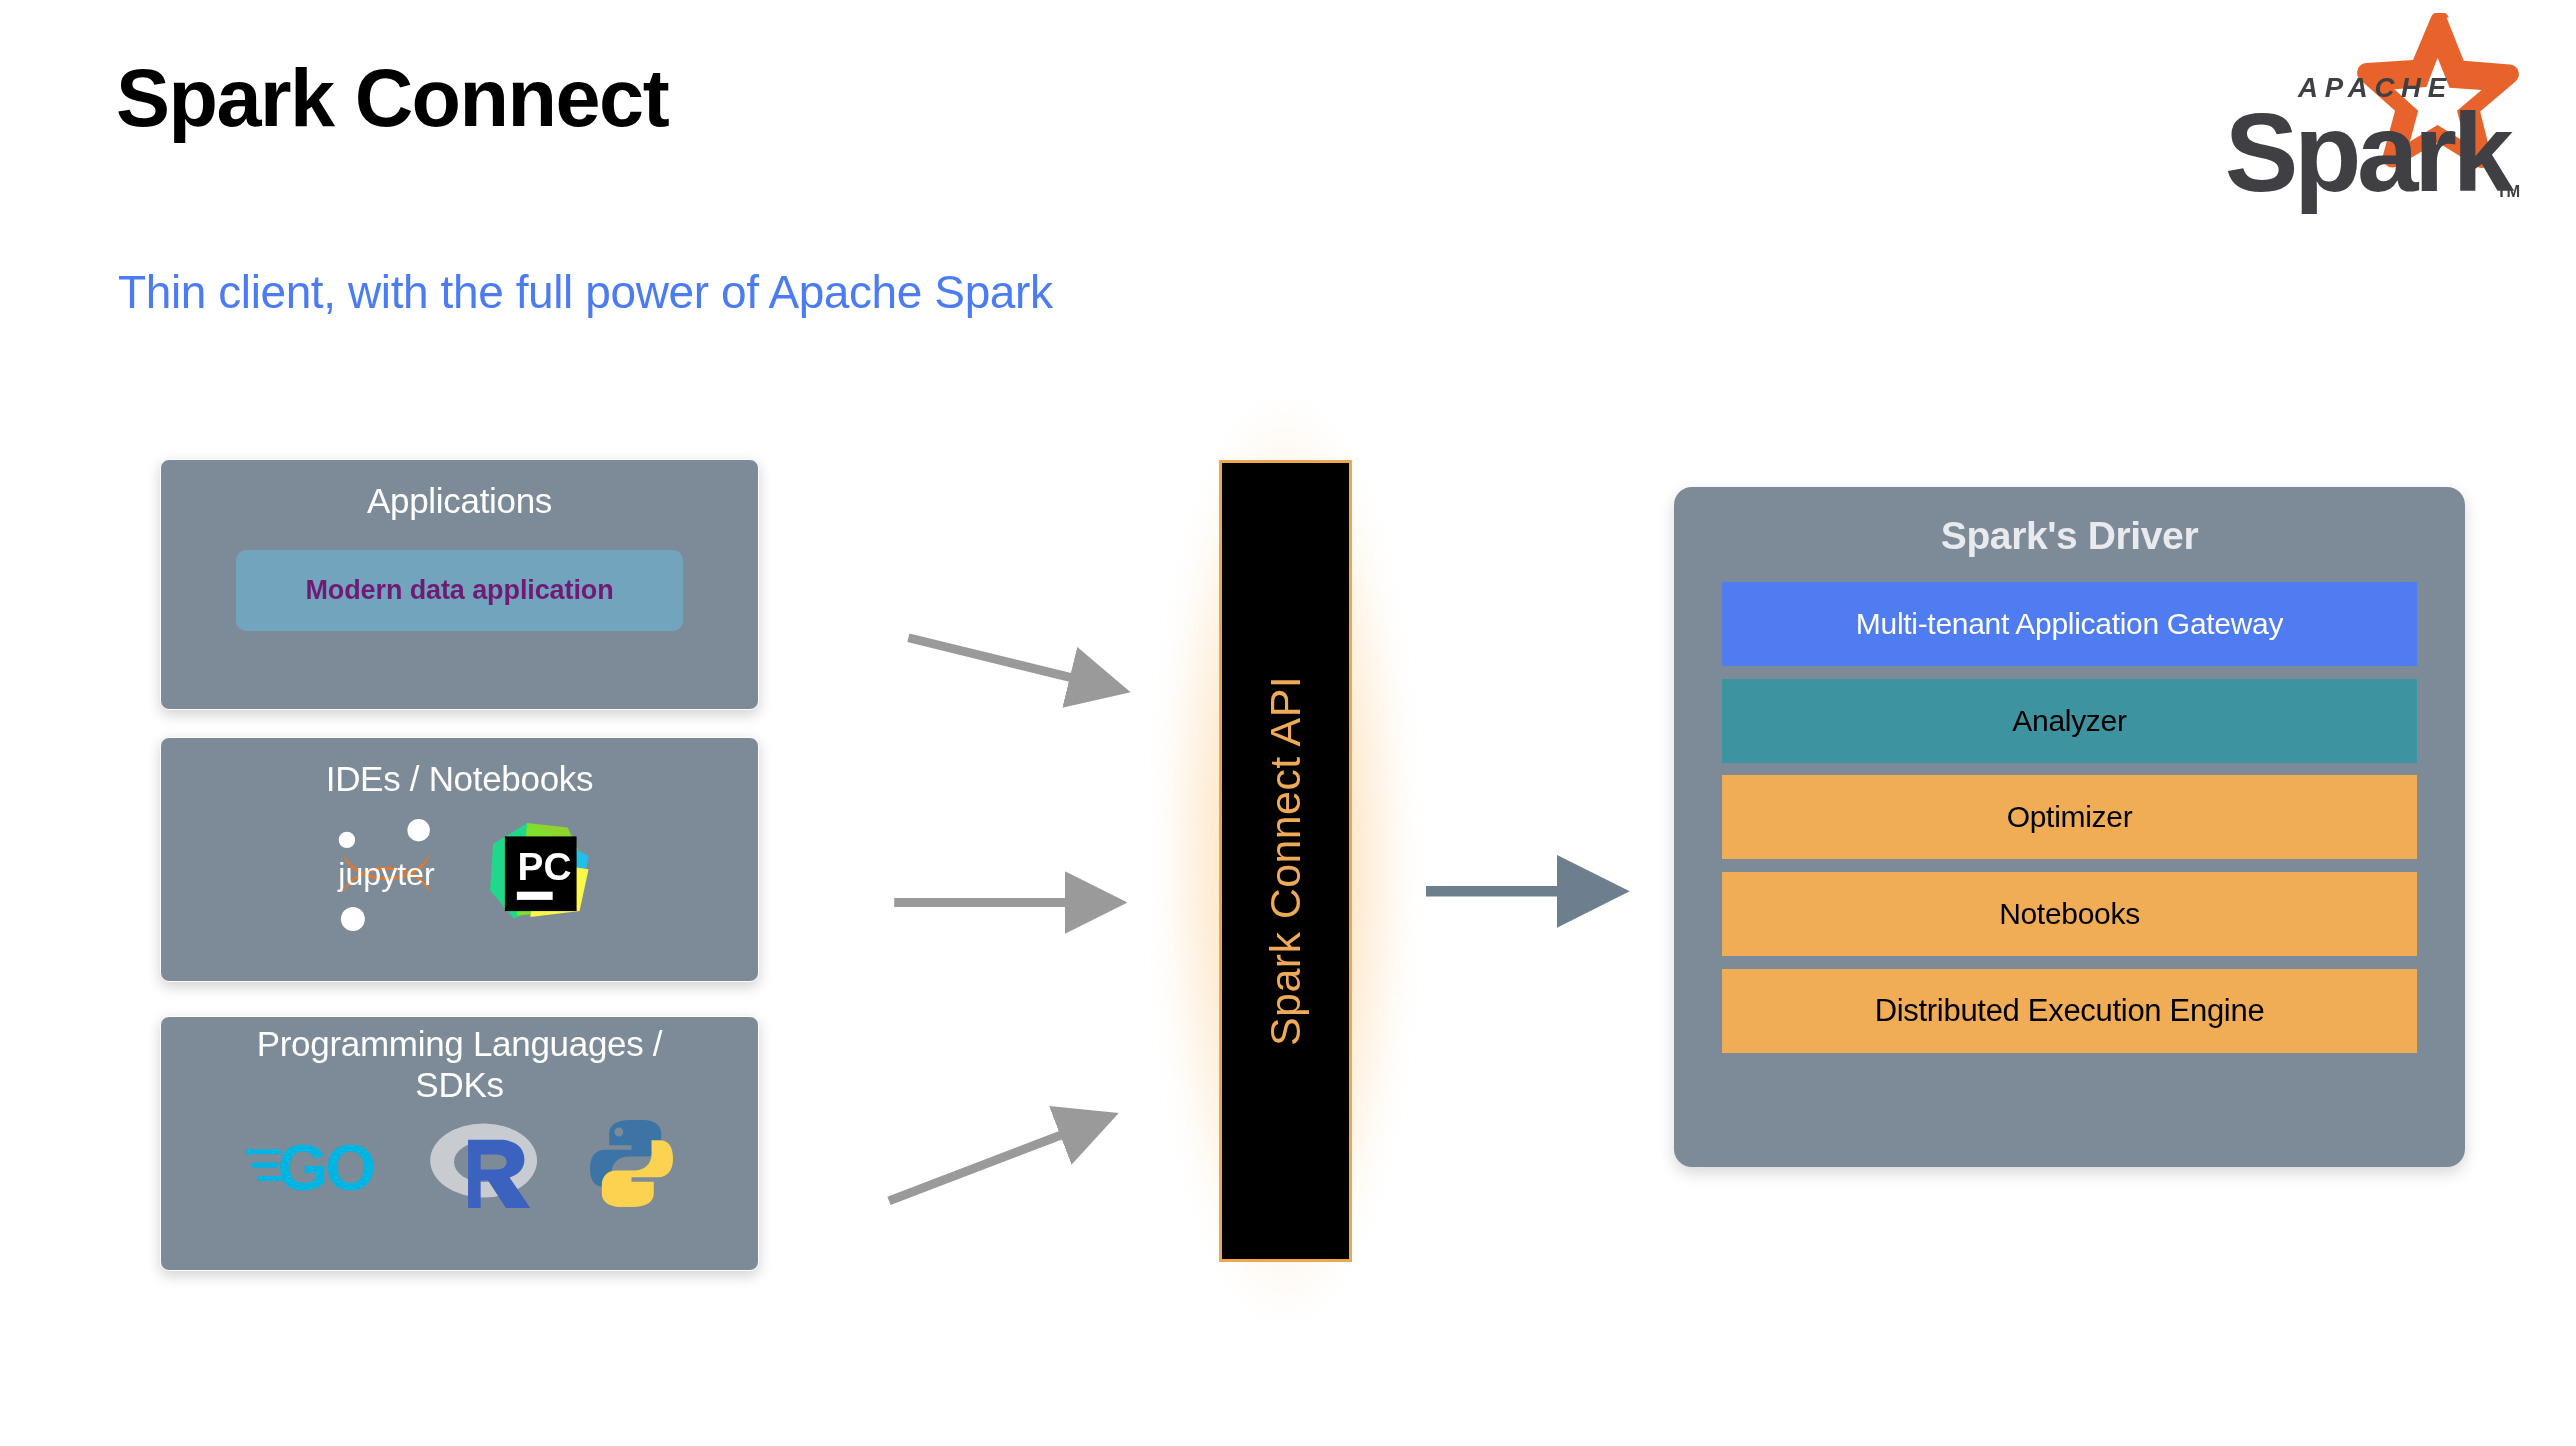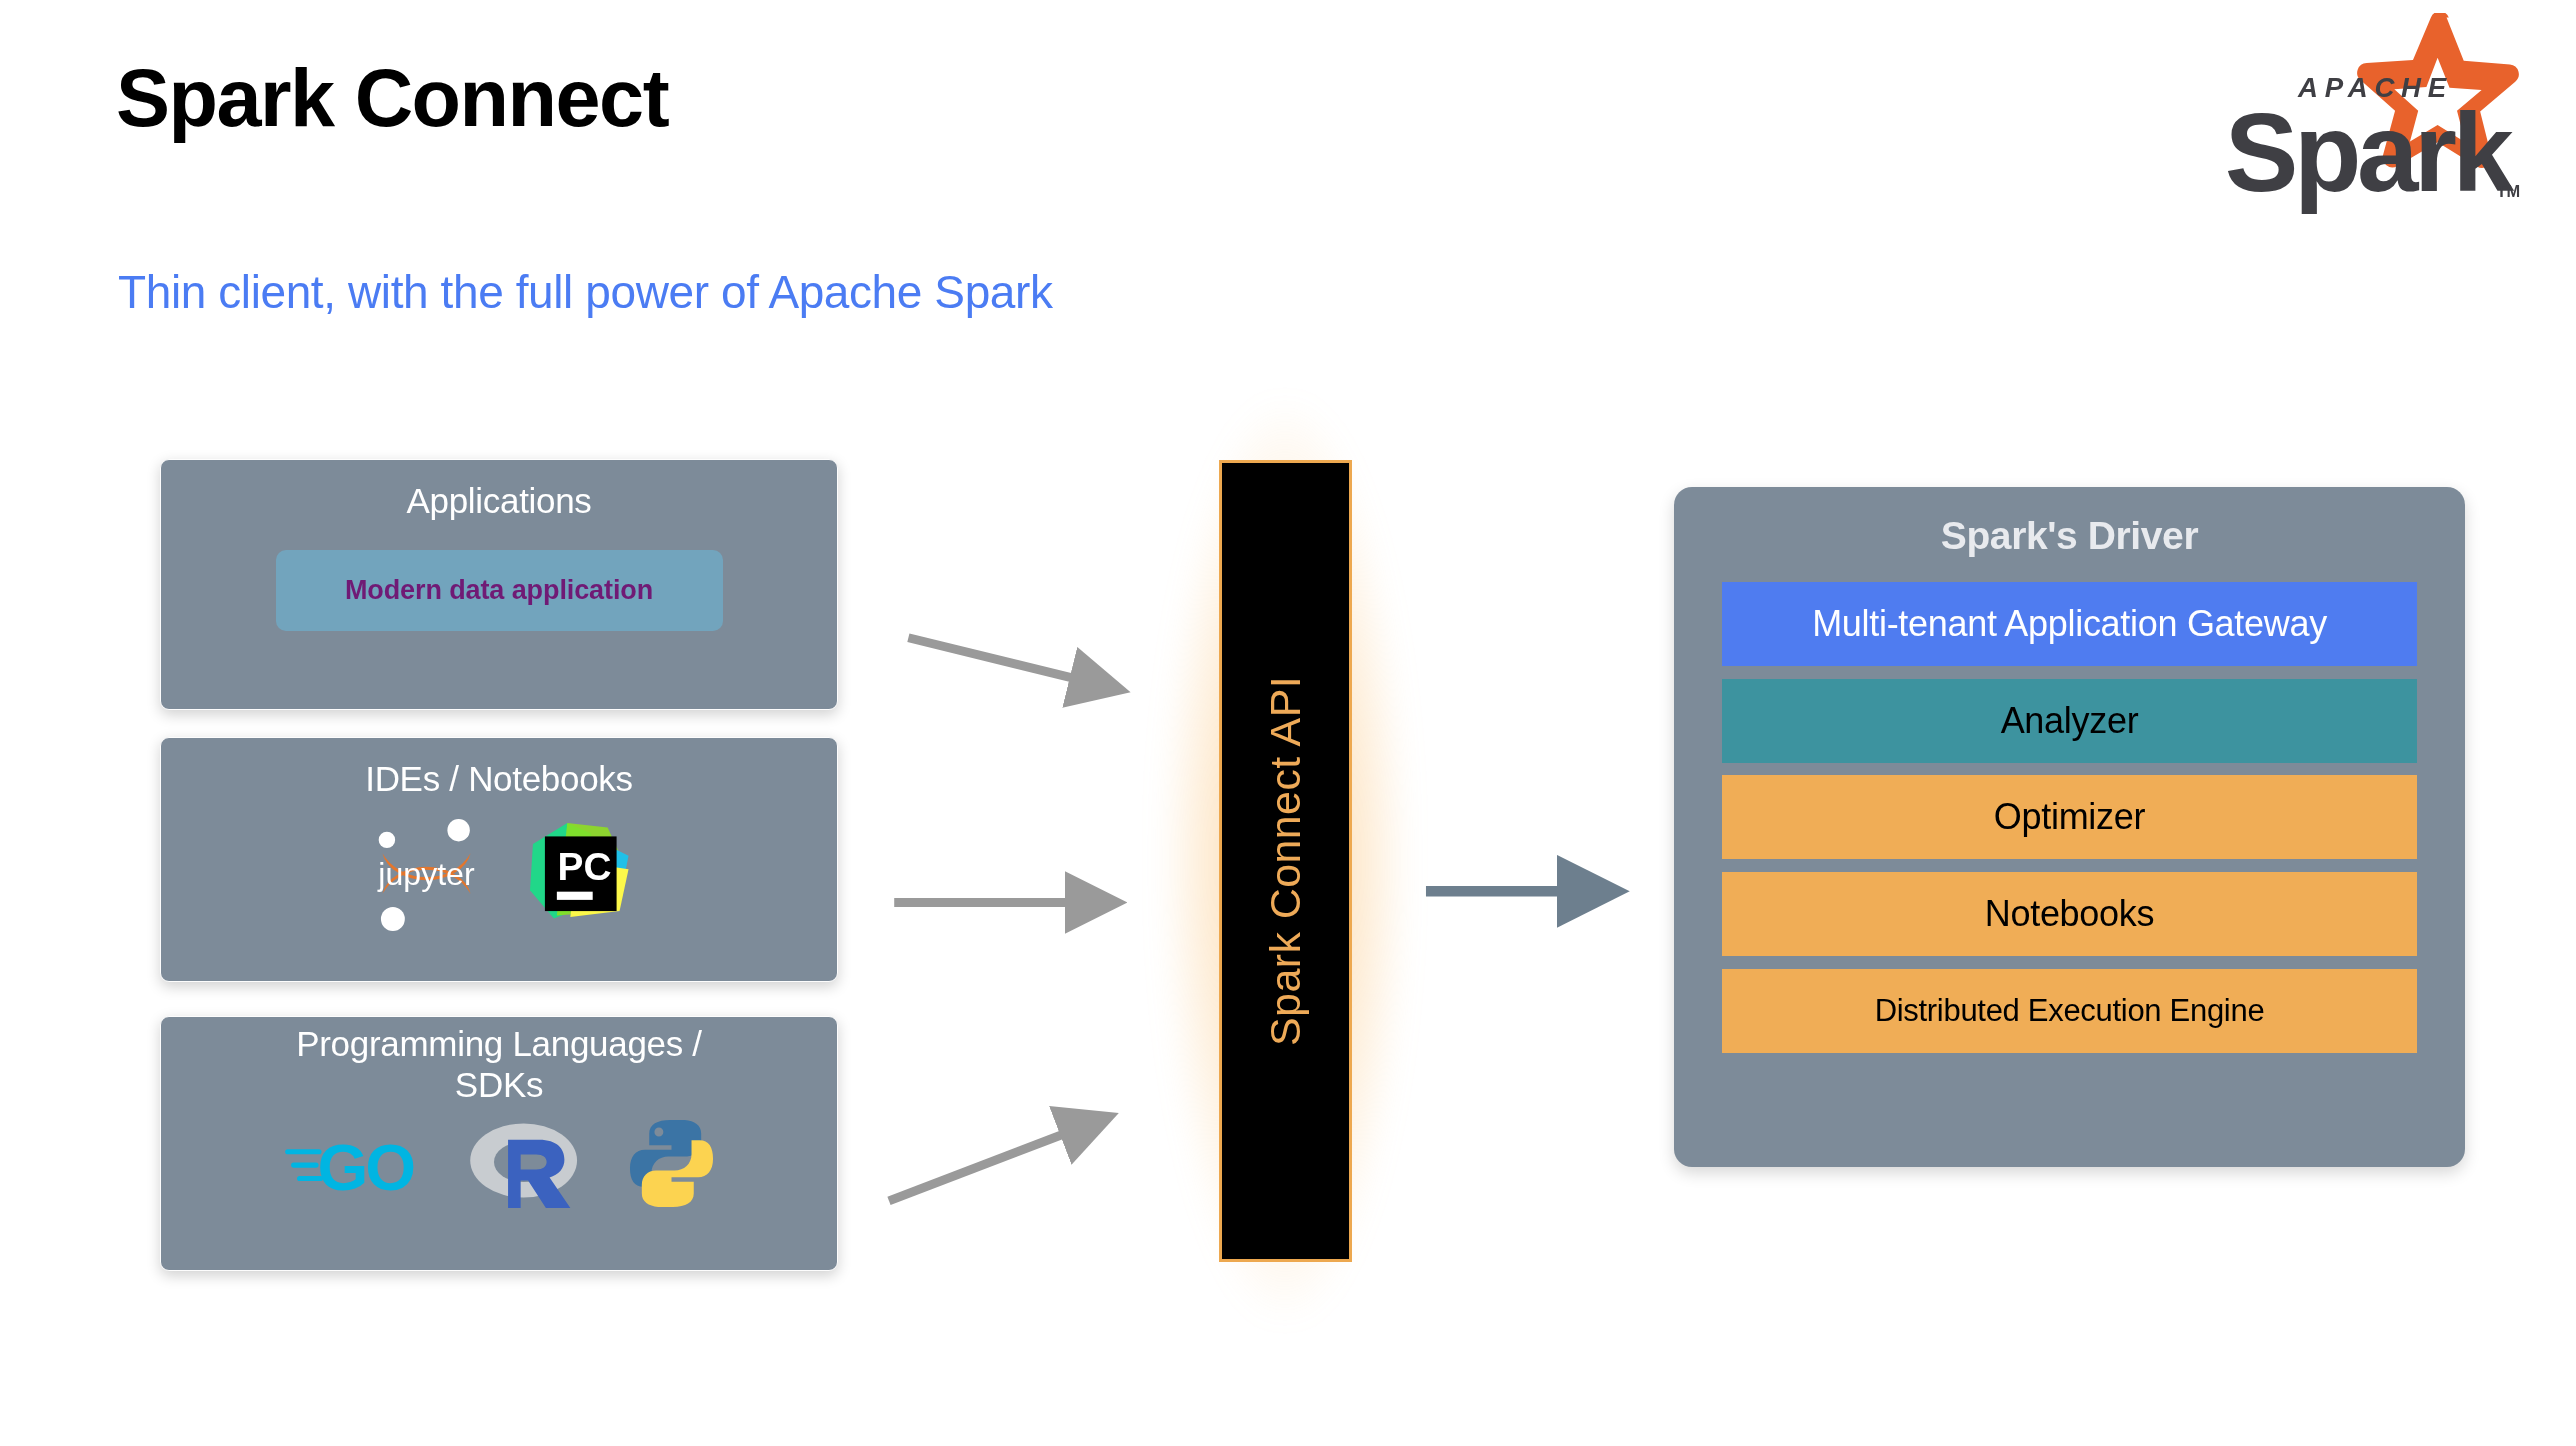--- a/index.html
+++ b/index.html
@@ -23,21 +23,21 @@
     position:absolute;left:118px;top:265px;
     font-size:46px;font-weight:400;color:#4b7cf3;
     letter-spacing:-0.4px;white-space:nowrap;
   }
 
   
   #spark-logo{position:absolute;right:45px;top:13.4px;width:351px;height:209px;}
 
   
   .client-card{
-    position:absolute;left:160px;width:678px;
+    position:absolute;left:160px;width:599px;
     background:#7d8b99;
     border-radius:9px;
     box-shadow:0 4.5px 13.4px rgba(0,0,0,.18);
     border:1.5px solid #fdfdfd;
     box-sizing:border-box;
   }
   #card-applications{top:459px;height:251px;}
   #card-ides{top:737px;height:245px;}
   #card-langs{top:1016px;height:255px;}
 
@@ -102,21 +102,21 @@
   #driver-title{
     color:#e8eaee;font-size:39px;font-weight:700;
     text-align:center;padding-top:27px;letter-spacing:-0.4px;
   }
   #driver-rows{
     margin-top:24px;padding:0 48px;
     display:flex;flex-direction:column;gap:12.7px;
   }
   .driver-row{
     height:84px;display:flex;align-items:center;justify-content:center;
-    font-size:36px;letter-spacing:-0.3px;
+    font-size:30px;letter-spacing:-0.3px;
   }
   .driver-row.r-gateway{background:#4f7cf0;color:#ffffff;font-weight:400;}
   .driver-row.r-analyzer{background:#3d939f;color:#000000;font-weight:400;}
   .driver-row.r-orange{background:#f0ad56;color:#000000;font-weight:400;}
   .driver-row.r-orange.bold{font-weight:400;font-size:31px;}
 
   
   #arrows{position:absolute;left:0;top:0;width:2576px;height:1447px;pointer-events:none;}
 </style>
 </head>

